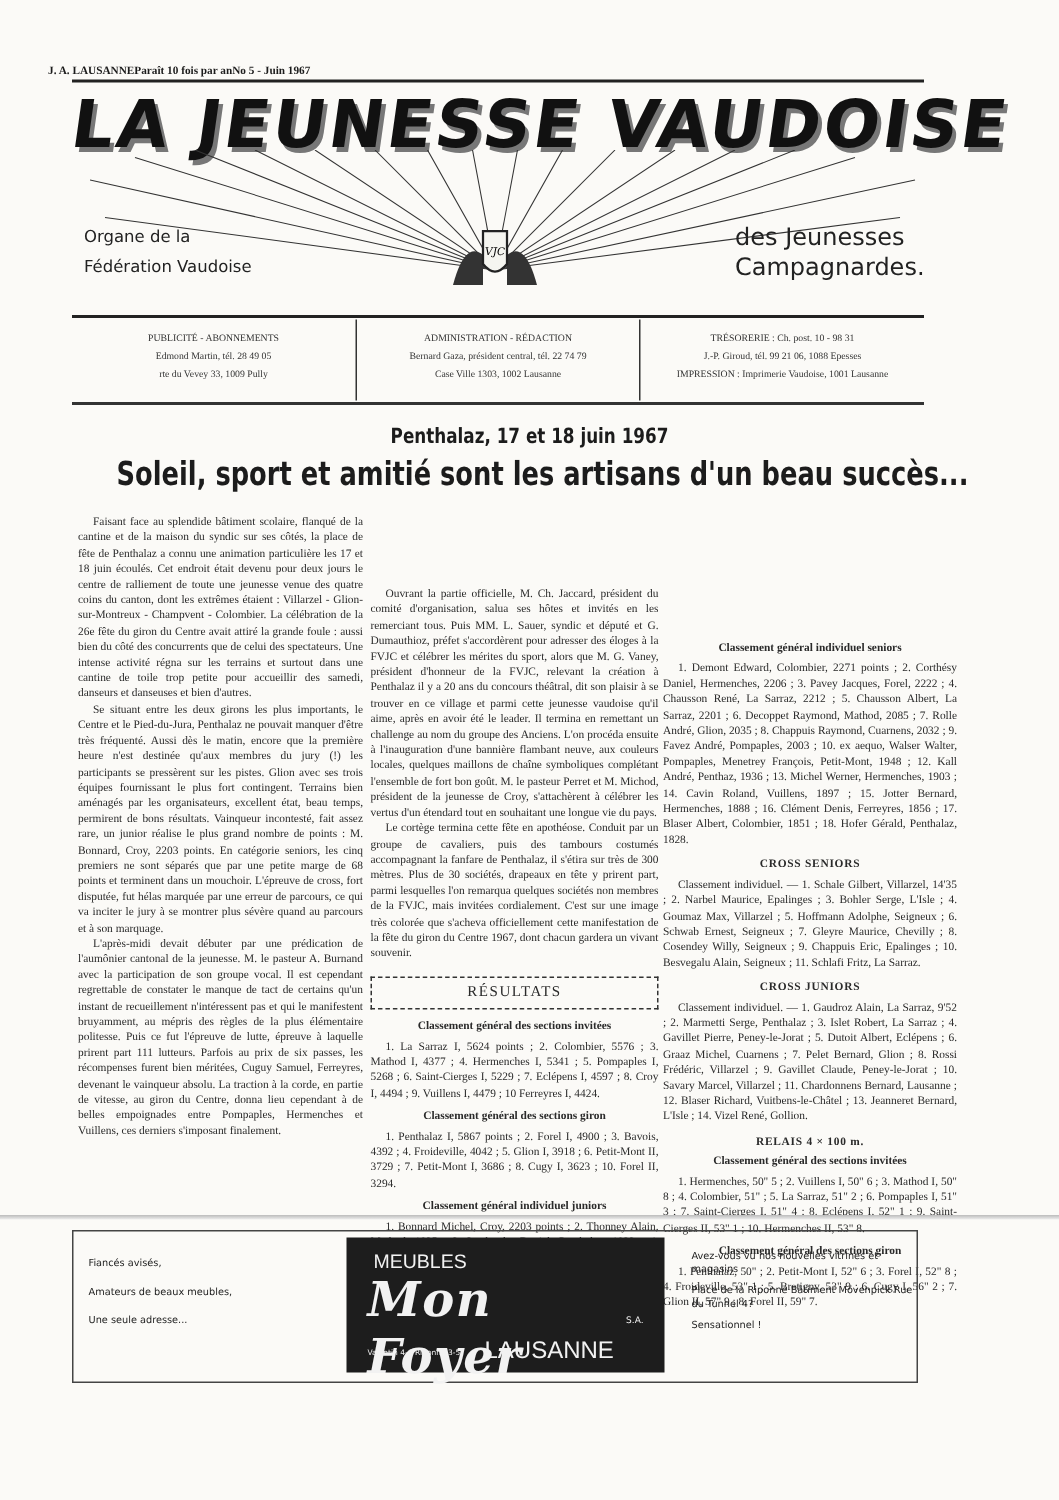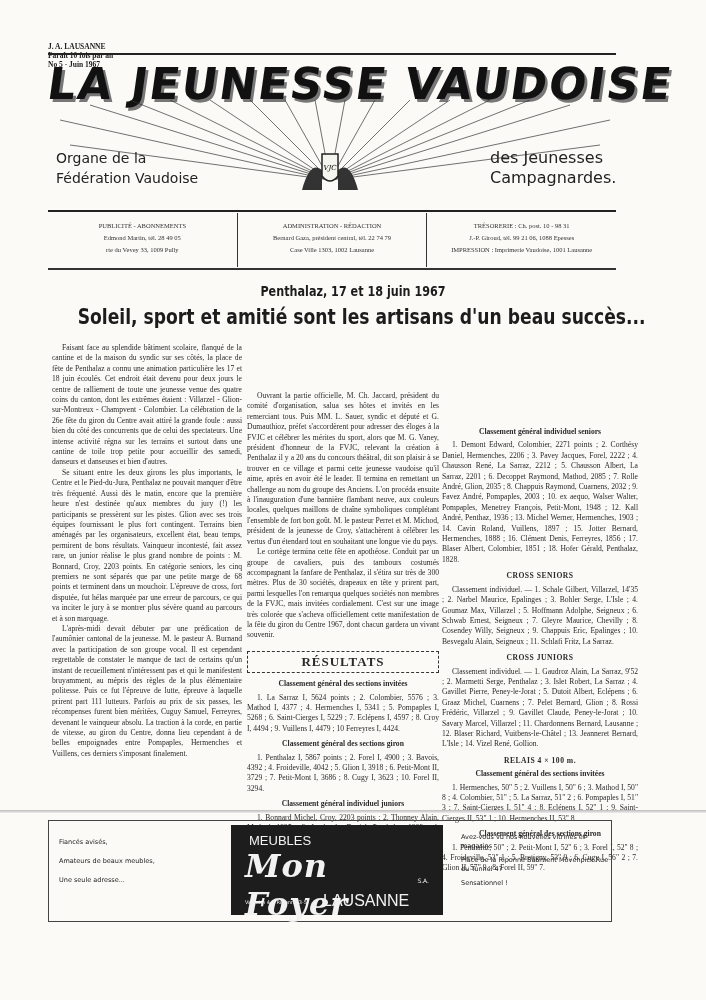--- a/index.html
+++ b/index.html
@@ -1,39 +1,39 @@
 <!DOCTYPE html>
 <html><head>
 <meta charset="utf-8">
 <style>
   html, body { margin:0; padding:0; background:#fbfaf7; }
   body { width:706px; height:1000px; position:relative; overflow:hidden; color:#1c1c1c; font-family:"Liberation Serif", serif; }
-  .topline { position:absolute; left:48px; top:42px; width:568px; font-size:7.5px; font-weight:bold; display:flex; justify-content:flex-start;flex-direction:column; }
+  .topline { position:absolute; left:32px; top:42px; width:568px; font-size:7.5px; font-weight:bold; display:flex; justify-content:flex-start; }
   .topline span { white-space:nowrap; }
   .rule-top { position:absolute; left:48px; top:53px; width:568px; height:2px; background:#222; }
   .masthead { position:absolute; left:48px; top:58px; width:568px; text-align:center; font-family:"DejaVu Sans", sans-serif; font-weight:bold; font-size:44px; letter-spacing:2px; color:#111; text-shadow:3px 3px 0 #777; transform:skewX(-8deg); white-space:nowrap; }
   .rays { position:absolute; left:60px; top:100px; width:560px; height:90px; }
-  .sub-left { position:absolute; left:56px; top:148px; font-family:"DejaVu Sans", sans-serif; font-size:14px; line-height:20px; color:#222; }
+  .sub-left { position:absolute; left:56px; top:148px; font-family:"DejaVu Sans", sans-serif; font-size:11px; line-height:20px; color:#222; }
   .sub-right { position:absolute; left:490px; top:148px; font-family:"DejaVu Sans", sans-serif; font-size:16px; line-height:20px; color:#222; }
   .crest { position:absolute; left:300px; top:150px; width:60px; height:40px; }
   .rule-mid { position:absolute; left:48px; top:210px; width:568px; height:2px; background:#222; }
   .infobox { position:absolute; left:48px; top:213px; width:568px; height:54px; display:flex; }
   .infobox .col { flex:1; text-align:center; font-size:6.5px; line-height:12px; padding-top:7px; color:#333; }
   .infobox .col + .col { border-left:1.5px solid #333; }
   .rule-bot { position:absolute; left:48px; top:268px; width:568px; height:1.5px; background:#333; }
   .kicker { position:absolute; left:0; top:283px; width:706px; text-align:center; font-family:"DejaVu Sans", sans-serif; font-weight:bold; font-size:14px; transform:scaleX(0.8); }
   .headline { position:absolute; left:0; top:304px; width:706px; text-align:center; font-family:"DejaVu Sans", sans-serif; font-weight:bold; font-size:22px; transform:scaleX(0.78); white-space:nowrap; }
   .col-text { position:absolute; top:343px; font-size:7.6px; line-height:10.4px; text-align:justify; color:#2a2a2a; }
   .col-text p { margin:0; text-indent:10px; }
   .c1 { left:52px; width:190px; }
   .c2 { left:247px; width:192px;margin-top:48px; }
   .c3 { left:442px; width:196px; }
   .sec-head { text-align:center; font-weight:bold; font-size:7.6px; margin:5px 0 3px; }
   .sec-caps { text-align:center; font-weight:bold; font-size:7.6px; margin:6px 0 3px; letter-spacing:0.5px; }
-  .results-box { border:1.5px dashed #333; text-align:center; font-weight:bold; font-size:13px; padding:5px 0; margin:10px 0 6px; letter-spacing:1px; }
+  .results-box { border:1.5px dashed #333; text-align:center; font-weight:normal; font-size:10px; padding:5px 0; margin:10px 0 6px; letter-spacing:1px; }
   .fold { position:absolute; left:0; top:810px; width:706px; height:3px; background:linear-gradient(#bbb,#eee); }
   .ad { position:absolute; left:48px; top:820px; width:562px; height:100px; border:1px solid #444; font-family:"DejaVu Sans", sans-serif; }
   .ad-left { position:absolute; left:10px; top:12px; font-size:6.5px; line-height:19px; color:#222; }
   .ad-center { position:absolute; left:182px; top:4px; width:212px; height:90px; background:#1d1d1d; color:#f2f2f2; }
   .ad-center .meubles { position:absolute; left:18px; top:8px; font-family:"Liberation Sans", sans-serif; font-size:13px;text-align:center; }
   .ad-center .brand { position:absolute; left:14px; top:22px; font-family:"DejaVu Serif", serif; font-style:italic; font-size:32px; font-weight:bold; letter-spacing:1px; }
   .ad-center .sa { position:absolute; right:14px; top:52px; font-size:6px; }
   .ad-center .addr { position:absolute; left:14px; top:74px; font-size:5px; }
   .ad-center .city { position:absolute; left:92px; top:67px; font-family:"Liberation Sans", sans-serif; font-size:16px; }
   .ad-right { position:absolute; left:412px; top:12px; font-size:6.5px; line-height:8.5px; color:#222; }

